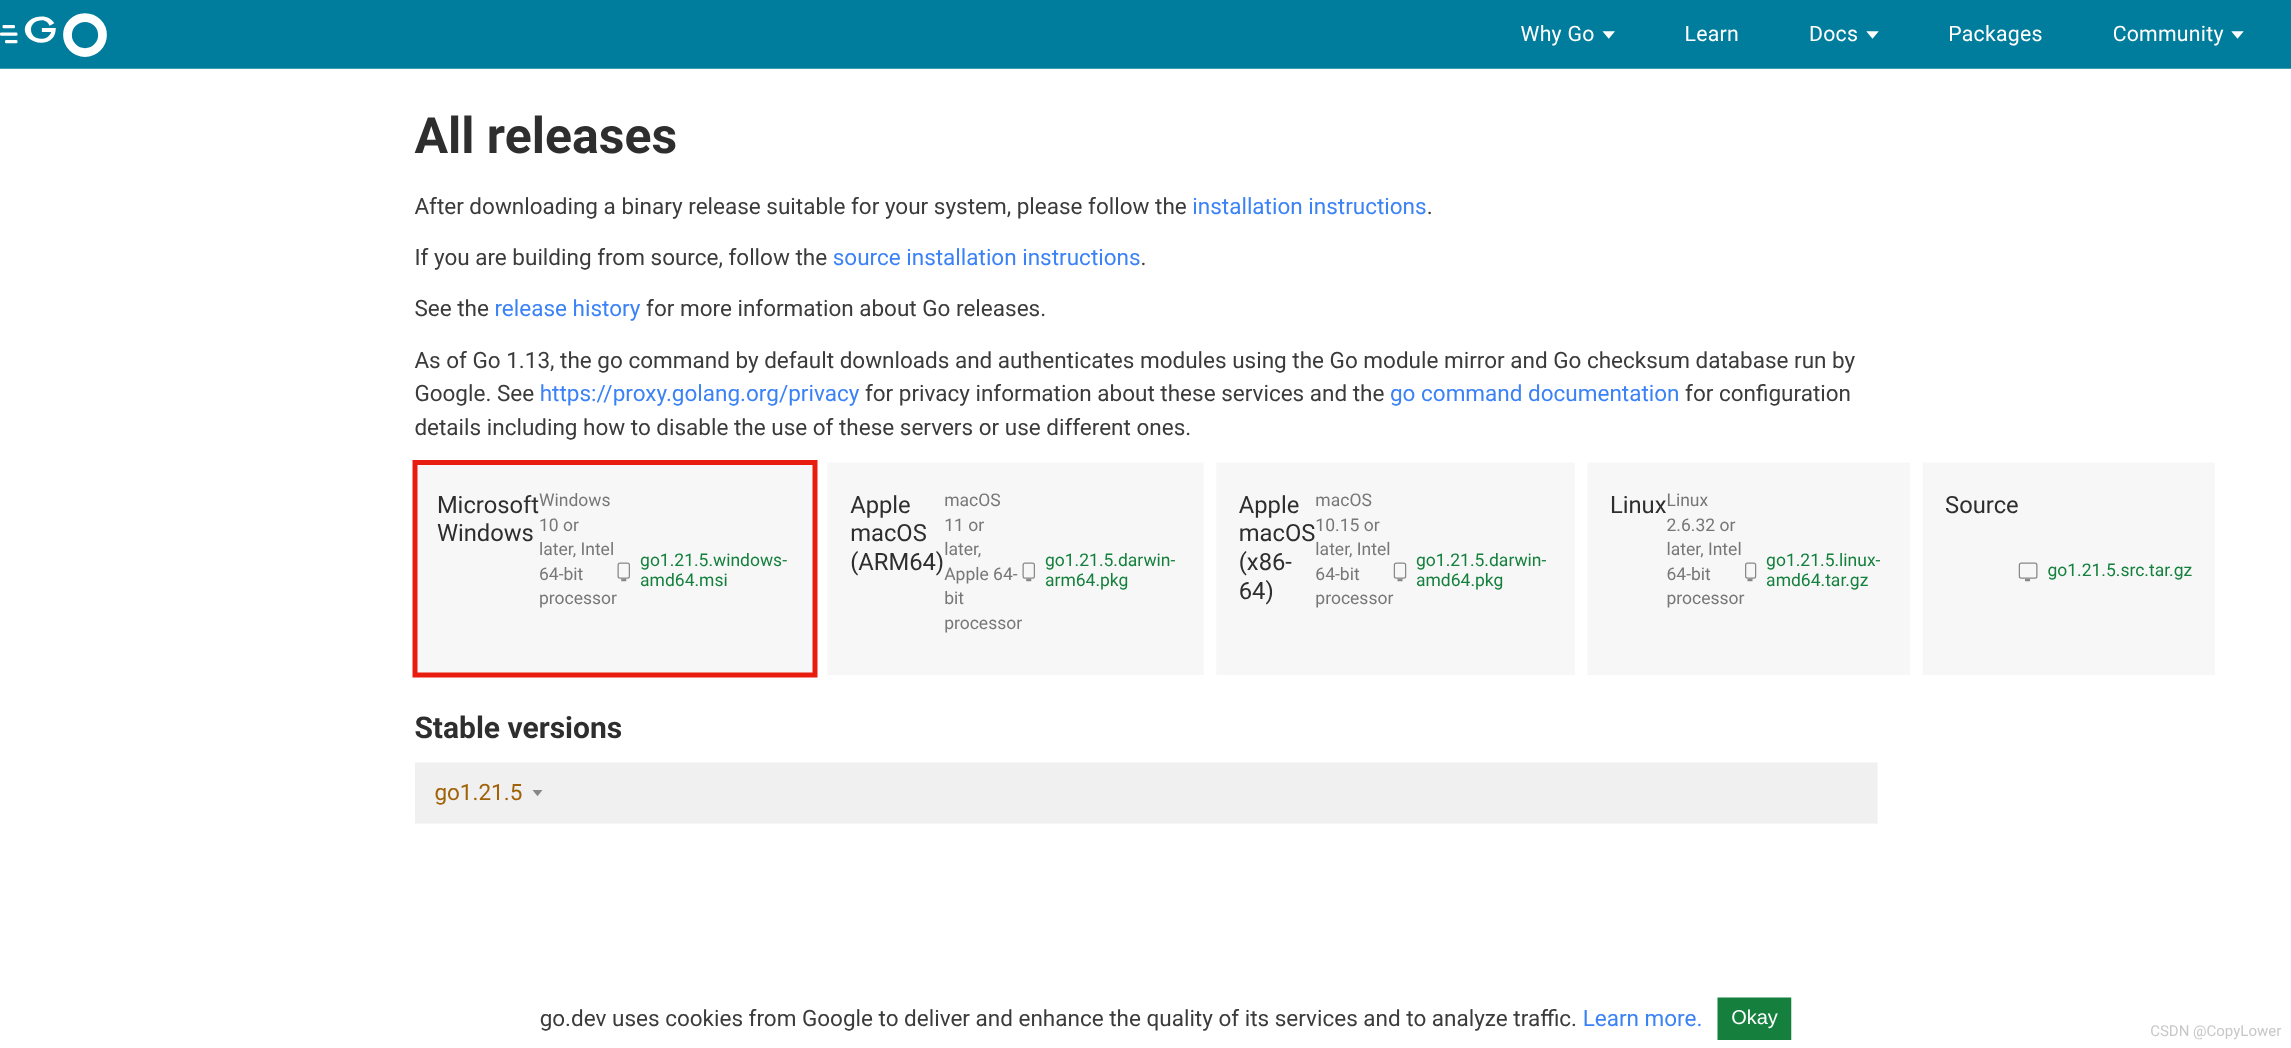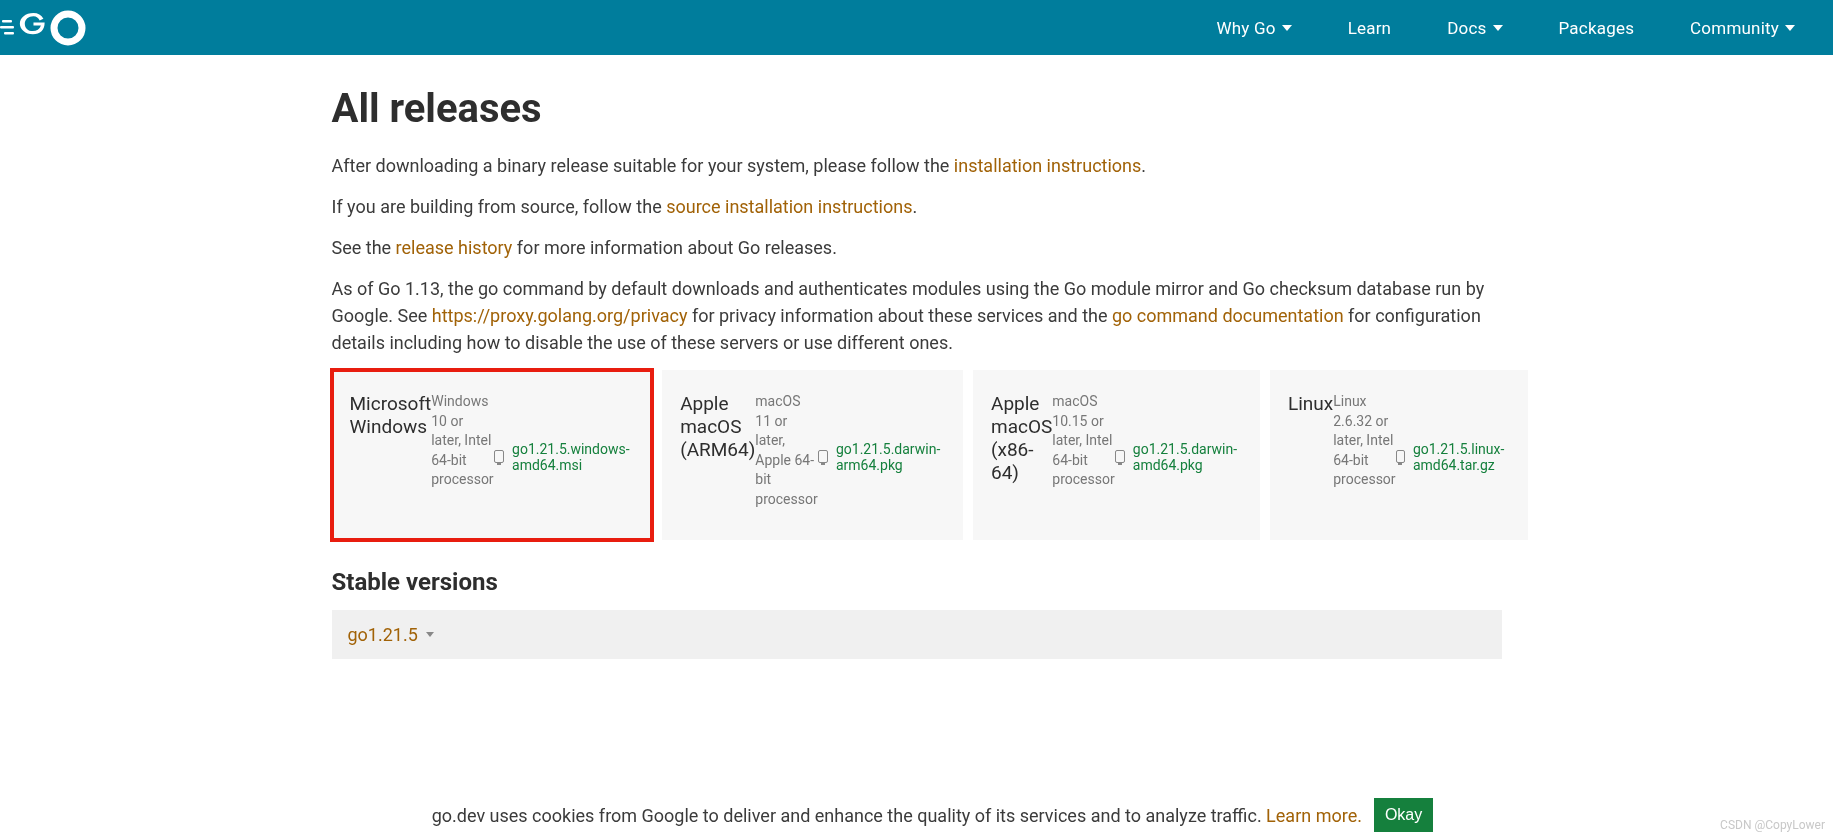--- a/index.html
+++ b/index.html
@@ -51,21 +51,21 @@
     font-weight: 700;
     margin: 30px 0 20px;
     color: #2e2e2e;
   }
   p.para {
     font-size: 18px;
     line-height: 1.5;
     margin: 14px 0;
     color: #3b3b3b;
   }
-  a.link { color: #a16207; text-decoration: none; cursor: pointer; }
+  a.link { color: #3b82f6; text-decoration: none; cursor: pointer; }
   h2.section {
     font-size: 24px;
     font-weight: 700;
     margin: 28px 0 14px;
     color: #2e2e2e;
   }
   .cards {
     display: flex;
     gap: 10px;
     margin-bottom: 20px;
@@ -244,20 +244,28 @@
         </div>
       </div>
       <div class="card">
         <div class="card-title">Linux</div>
         <div class="card-desc">Linux 2.6.32 or later, Intel 64-bit processor</div>
         <div class="card-file">
           <span class="dl-icon"></span>
           <span>go1.21.5.linux-amd64.tar.gz</span>
         </div>
       </div>
+      <div class="card">
+        <div class="card-title">Source</div>
+        <div class="card-desc"></div>
+        <div class="card-file">
+          <span class="dl-icon"></span>
+          <span>go1.21.5.src.tar.gz</span>
+        </div>
+      </div>
     </div>
 
   <h2 class="section">Stable versions</h2>
   <div class="version-row">
     <span>go1.21.5</span>
     <span class="caret2"></span>
   </div>
 </div>
 
 <div class="cookie-bar">

